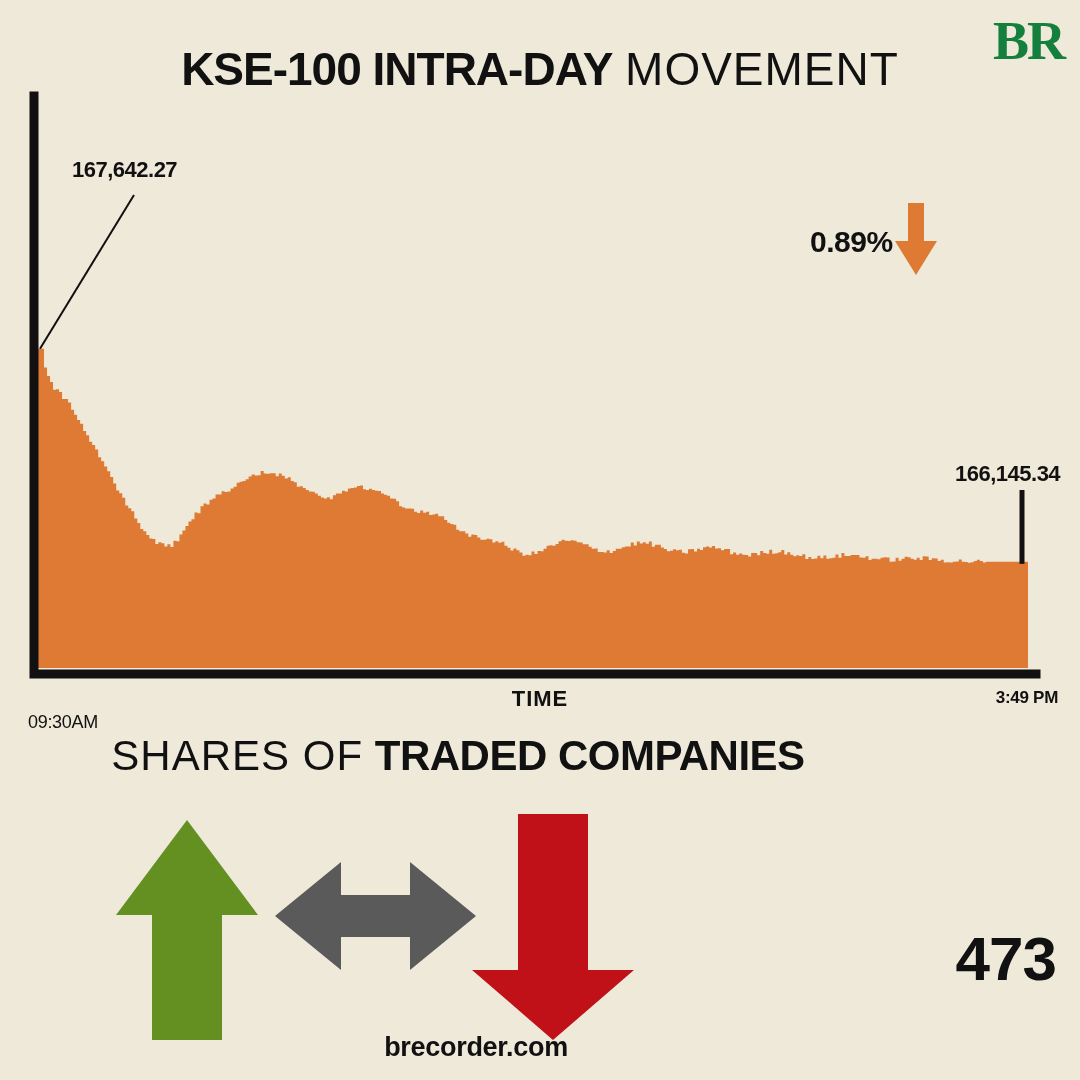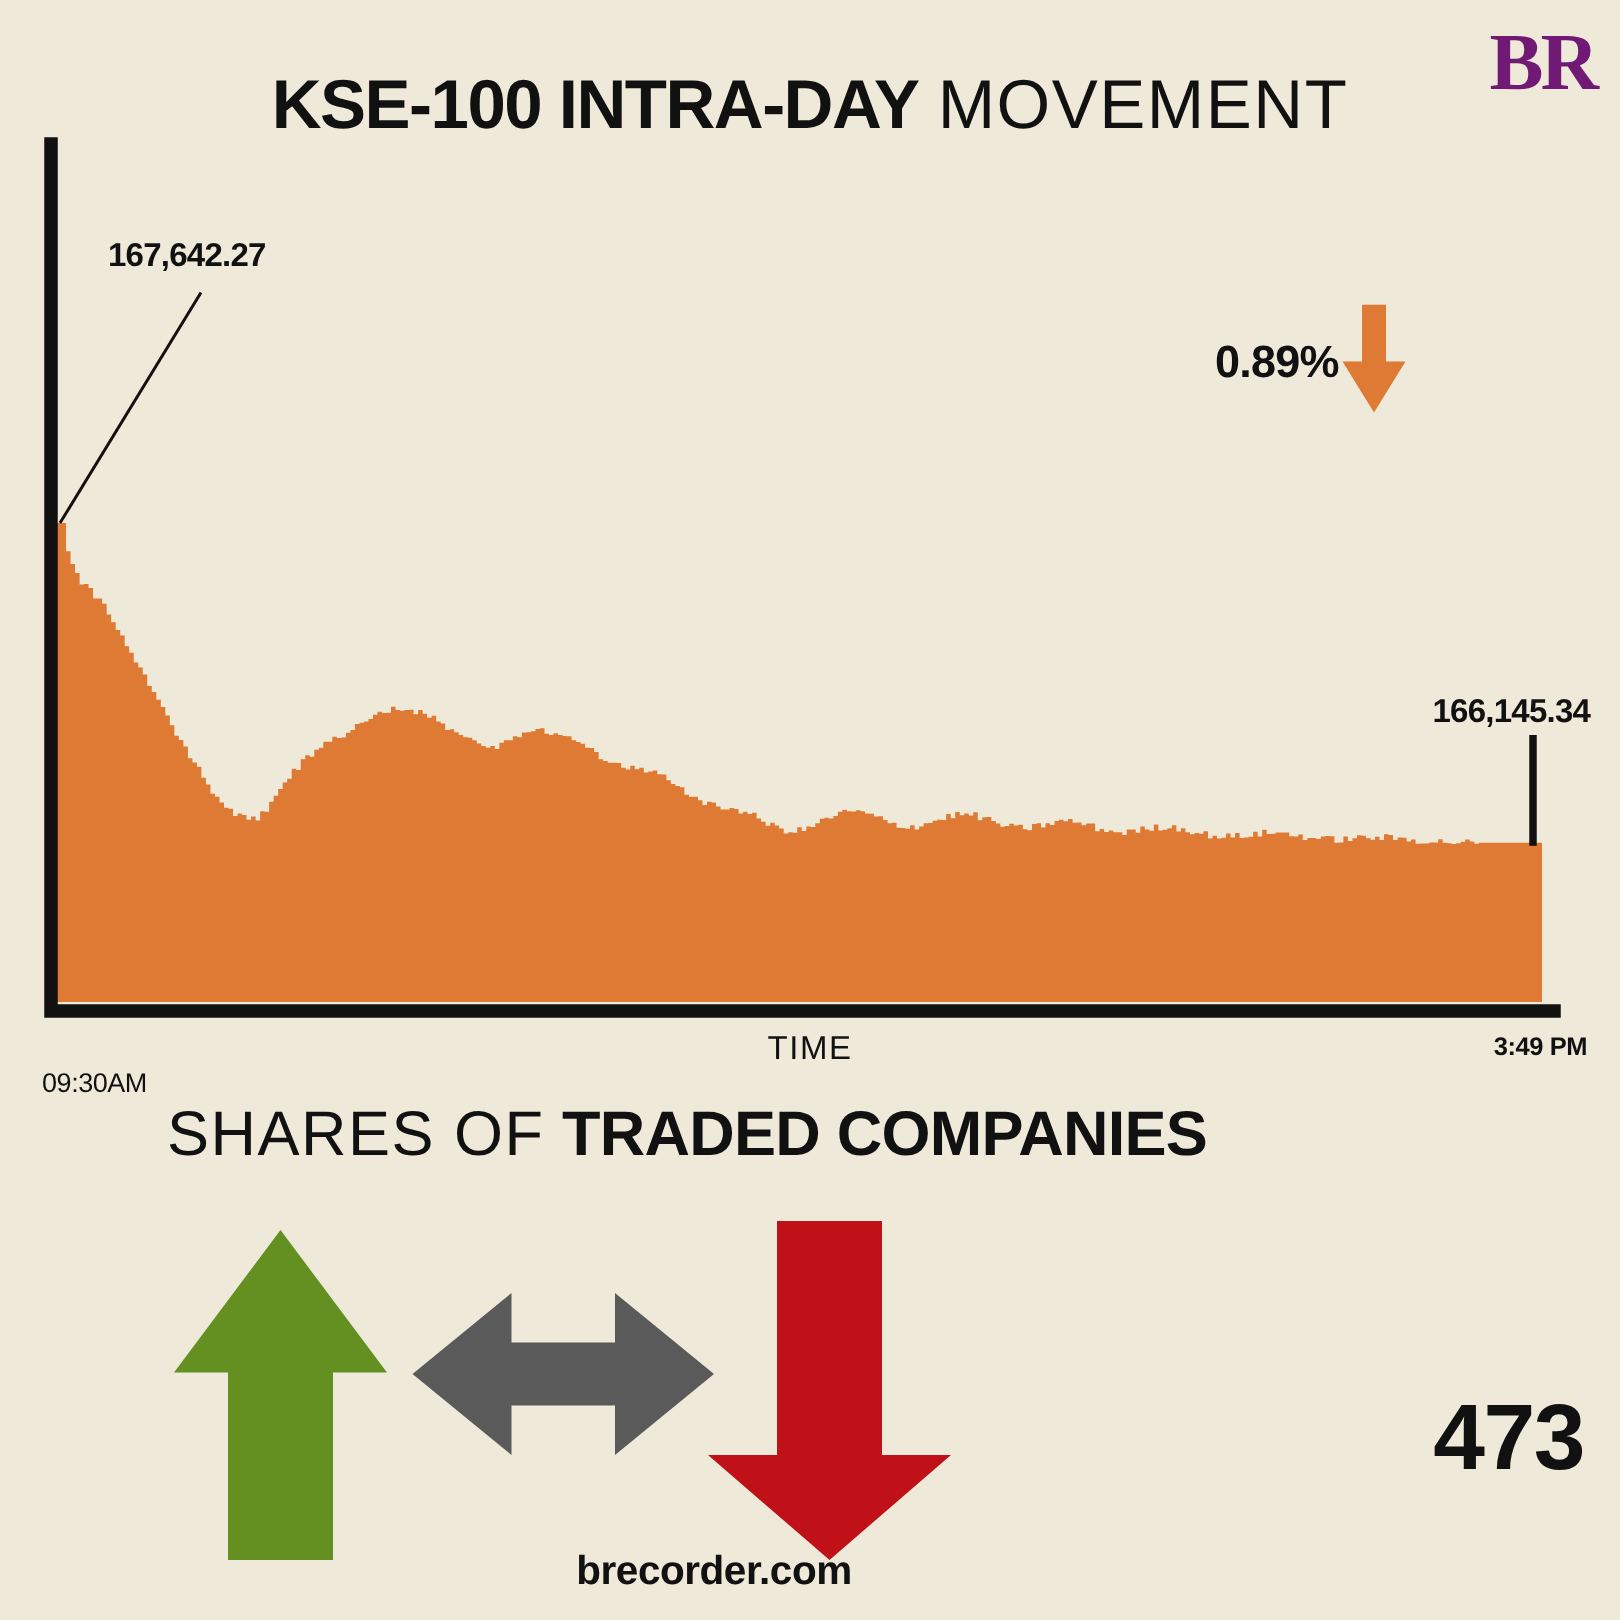--- a/index.html
+++ b/index.html
@@ -11,21 +11,21 @@
     overflow:hidden;
     position:relative;
   }
   .stage{position:absolute;inset:0;width:1080px;height:1080px;}
 
   
   .br-logo{
     position:absolute;top:14px;right:16px;
     font-family:"Liberation Serif", serif;
     font-weight:700;font-size:54px;line-height:1;
-    letter-spacing:-2px;color:#701a75;
+    letter-spacing:-2px;color:#15803d;
   }
 
   
   .title{
     position:absolute;top:46px;left:0;width:1080px;
     text-align:center;
     font-size:46px;line-height:1;
     white-space:nowrap;
   }
   .title .bold{font-weight:700;letter-spacing:-1px;}
@@ -48,21 +48,21 @@
     position:absolute;left:810px;top:225px;
     font-size:30px;font-weight:700;letter-spacing:-.5px;
   }
   .pct-arrow{
     position:absolute;left:895px;top:203px;width:42px;height:72px;
   }
 
   
   .ax-left{position:absolute;left:28px;top:712px;font-size:18px;font-weight:400;letter-spacing:-.3px;}
   .ax-right{position:absolute;right:22px;top:688px;font-size:17px;font-weight:700;letter-spacing:-.3px;}
-  .ax-mid{position:absolute;left:0;width:1080px;text-align:center;top:686px;font-size:22px;font-weight:400;letter-spacing:1px;}
+  .ax-mid{position:absolute;left:0;width:1080px;text-align:center;top:686px;font-size:22px;font-weight:700;letter-spacing:1px;}
 
   
   .subtitle{
     position:absolute;top:735px;left:0;width:916px;text-align:center;
     font-size:42px;line-height:1;white-space:nowrap;
   }
   .subtitle .light{font-weight:300;letter-spacing:1px;}
   .subtitle .bold{font-weight:700;letter-spacing:-.5px;}
 
   

